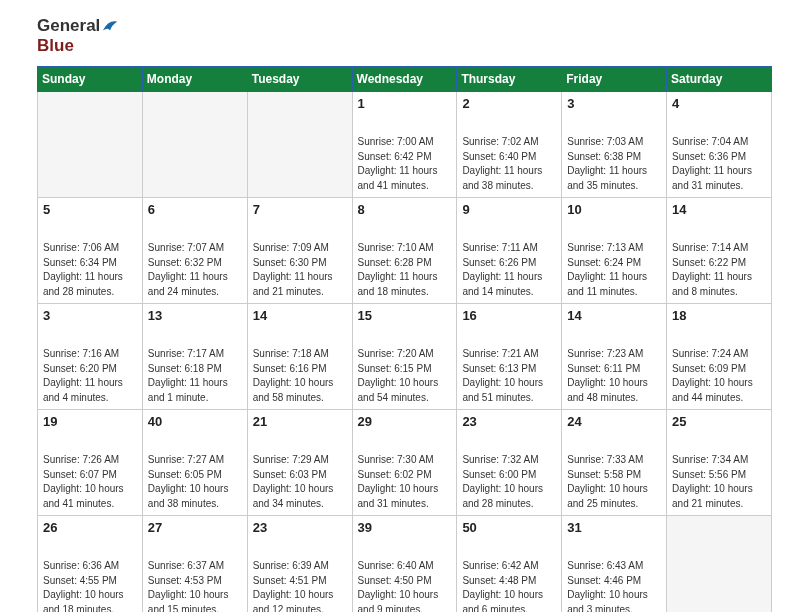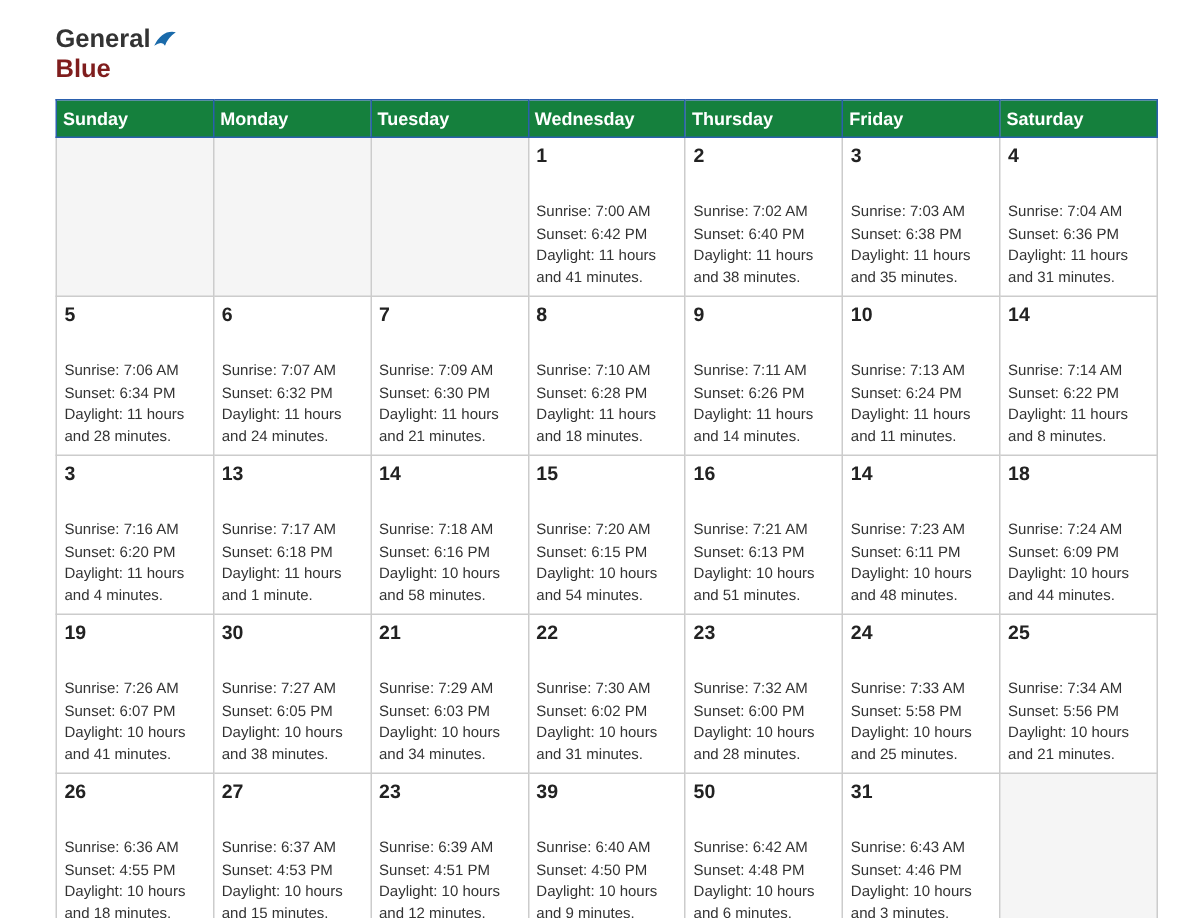--- a/index.html
+++ b/index.html
@@ -205,29 +205,29 @@
             <span class="day-num">18</span>
             <div class="day-info">Sunrise: 7:24 AM<br>Sunset: 6:09 PM<br>Daylight: 10 hours and 44 minutes.</div>
           </td>
         </tr>
         <tr class="week-row">
           <td>
             <span class="day-num">19</span>
             <div class="day-info">Sunrise: 7:26 AM<br>Sunset: 6:07 PM<br>Daylight: 10 hours and 41 minutes.</div>
           </td>
           <td>
-            <span class="day-num">30</span>
+            <span class="day-num">40</span>
             <div class="day-info">Sunrise: 7:27 AM<br>Sunset: 6:05 PM<br>Daylight: 10 hours and 38 minutes.</div>
           </td>
           <td>
             <span class="day-num">21</span>
             <div class="day-info">Sunrise: 7:29 AM<br>Sunset: 6:03 PM<br>Daylight: 10 hours and 34 minutes.</div>
           </td>
           <td>
-            <span class="day-num">22</span>
+            <span class="day-num">29</span>
             <div class="day-info">Sunrise: 7:30 AM<br>Sunset: 6:02 PM<br>Daylight: 10 hours and 31 minutes.</div>
           </td>
           <td>
             <span class="day-num">23</span>
             <div class="day-info">Sunrise: 7:32 AM<br>Sunset: 6:00 PM<br>Daylight: 10 hours and 28 minutes.</div>
           </td>
           <td>
             <span class="day-num">24</span>
             <div class="day-info">Sunrise: 7:33 AM<br>Sunset: 5:58 PM<br>Daylight: 10 hours and 25 minutes.</div>
           </td>

